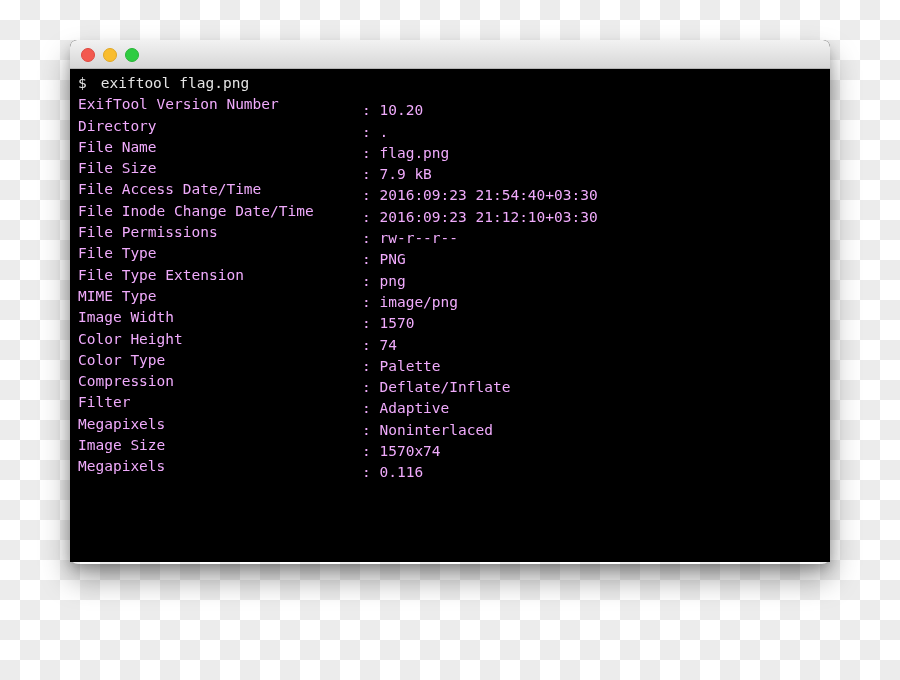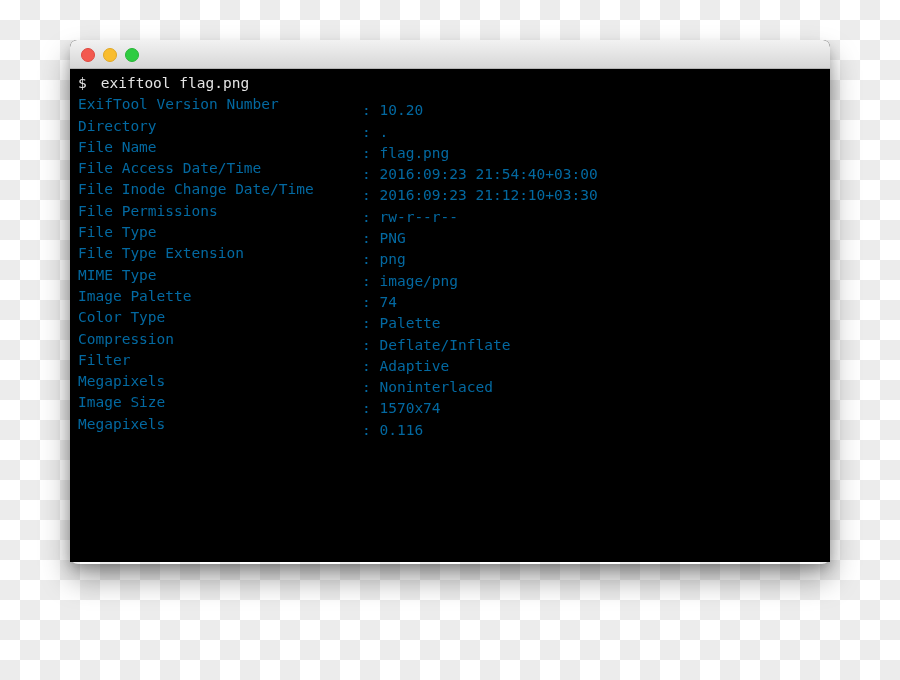--- a/index.html
+++ b/index.html
@@ -83,21 +83,21 @@
     overflow: hidden;
   }
 
   .line {
     display: block;
     height: 21.3px;
     line-height: 21.3px;
     white-space: pre;
     font-family: "DejaVu Sans Mono", monospace;
     font-size: 14.5px;
-    color: #0369a1;
+    color: #f0abfc;
     padding-left: 8px;
   }
 
   .prompt-line {
     color: #e4e4e4;
   }
 
   .lbl {
     display: inline-block;
     width: 284px;
@@ -129,27 +129,29 @@
     </div>
 
     <div id="terminal-body">
 
       <div class="line prompt-line"><span>$</span><span class="sep"> </span><span>exiftool flag.png</span></div>
 
       <div id="output-rows">
           <div class="line"><span class="lbl">ExifTool Version Number</span><span>: </span><span class="val">10.20</span></div>
           <div class="line"><span class="lbl">Directory</span><span>: </span><span class="val">.</span></div>
           <div class="line"><span class="lbl">File Name</span><span>: </span><span class="val">flag.png</span></div>
-          <div class="line"><span class="lbl">File Access Date/Time</span><span>: </span><span class="val">2016:09:23 21:54:40+03:00</span></div>
+          <div class="line"><span class="lbl">File Size</span><span>: </span><span class="val">7.9 kB</span></div>
+          <div class="line"><span class="lbl">File Access Date/Time</span><span>: </span><span class="val">2016:09:23 21:54:40+03:30</span></div>
           <div class="line"><span class="lbl">File Inode Change Date/Time</span><span>: </span><span class="val">2016:09:23 21:12:10+03:30</span></div>
           <div class="line"><span class="lbl">File Permissions</span><span>: </span><span class="val">rw-r--r--</span></div>
           <div class="line"><span class="lbl">File Type</span><span>: </span><span class="val">PNG</span></div>
           <div class="line"><span class="lbl">File Type Extension</span><span>: </span><span class="val">png</span></div>
           <div class="line"><span class="lbl">MIME Type</span><span>: </span><span class="val">image/png</span></div>
-          <div class="line"><span class="lbl">Image Palette</span><span>: </span><span class="val">74</span></div>
+          <div class="line"><span class="lbl">Image Width</span><span>: </span><span class="val">1570</span></div>
+          <div class="line"><span class="lbl">Color Height</span><span>: </span><span class="val">74</span></div>
           <div class="line"><span class="lbl">Color Type</span><span>: </span><span class="val">Palette</span></div>
           <div class="line"><span class="lbl">Compression</span><span>: </span><span class="val">Deflate/Inflate</span></div>
           <div class="line"><span class="lbl">Filter</span><span>: </span><span class="val">Adaptive</span></div>
           <div class="line"><span class="lbl">Megapixels</span><span>: </span><span class="val">Noninterlaced</span></div>
           <div class="line"><span class="lbl">Image Size</span><span>: </span><span class="val">1570x74</span></div>
           <div class="line"><span class="lbl">Megapixels</span><span>: </span><span class="val">0.116</span></div>
         </div>
 
     </div>
   </div>

